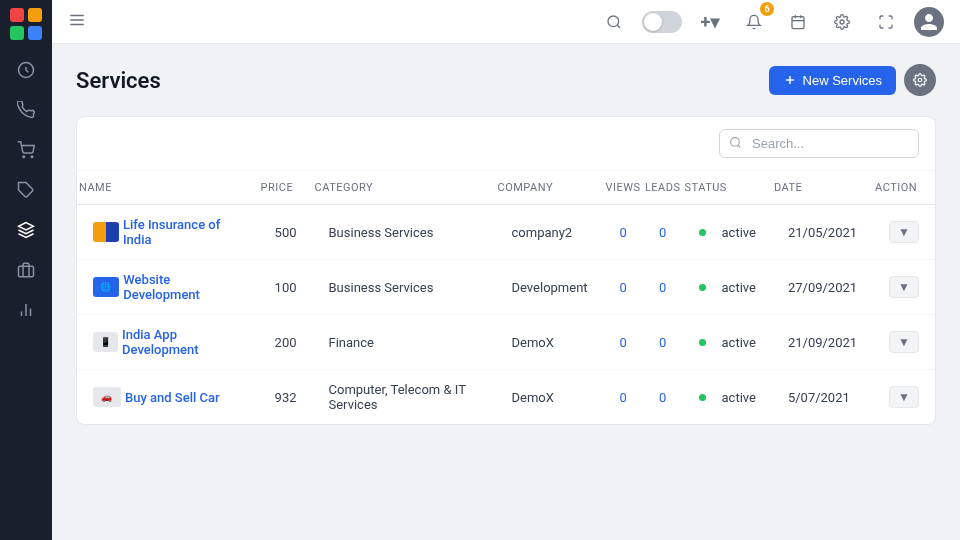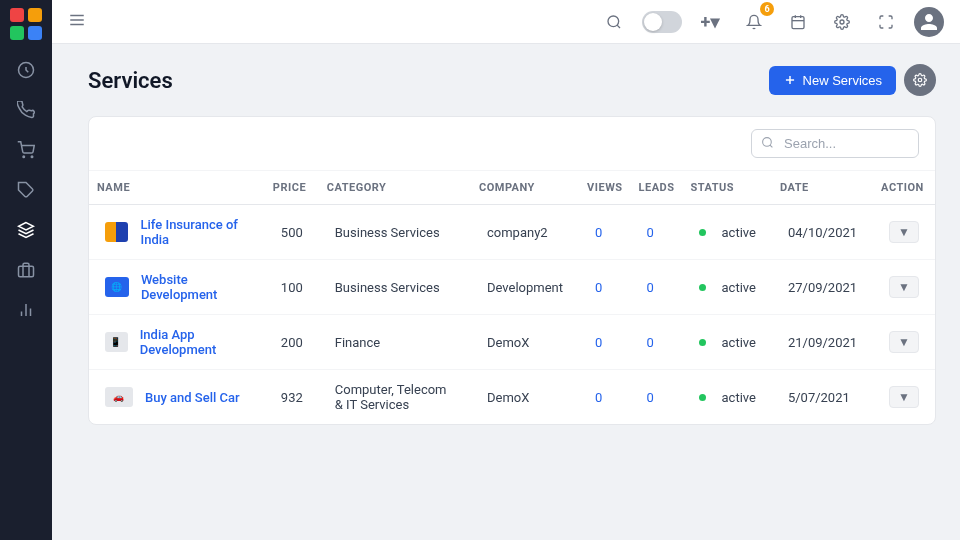--- a/index.html
+++ b/index.html
@@ -119,21 +119,20 @@
       font-size: 13px;
       cursor: pointer;
       overflow: hidden;
     }
 
     
     .content {
       flex: 1;
       padding: 20px 24px;
       overflow-y: auto;
-      margin-left: 12px;
     }
 
     
     .page-header {
       display: flex;
       align-items: center;
       justify-content: space-between;
       margin-bottom: 20px;
     }
     .page-title {
@@ -189,60 +188,60 @@
       display: flex;
       align-items: center;
     }
     .search-input-wrap input {
       border: 1px solid #d1d5db;
       border-radius: 6px;
       padding: 6px 12px 6px 32px;
       font-size: 13px;
       color: #0f766e;
       outline: none;
-      width: 168px;
+      width: 200px;
     }
     .search-input-wrap input::placeholder { color: #9ca3af; }
     .search-input-wrap .search-ico {
       position: absolute;
       left: 10px;
       color: #9ca3af;
       font-size: 13px;
     }
 
     
     table {
       width: 100%;
       border-collapse: collapse;
       font-size: 13px;
     }
     thead th {
       text-align: left;
-      padding: 10px 8px;
+      padding: 10px 2px;
       font-size: 11px;
-      font-weight: 700;
+      font-weight: 400;
       color: #6b7280;
       text-transform: uppercase;
       letter-spacing: 0.5px;
       background: #fff;
       border-bottom: 1px solid #e5e7eb;
     }
     tbody tr {
       border-bottom: 1px solid #f3f4f6;
     }
     tbody tr:last-child { border-bottom: none; }
     tbody td {
       padding: 12px 16px;
       color: #374151;
       vertical-align: middle;
     }
     .service-name-cell {
       display: flex;
       align-items: center;
-      gap: 12px;
+      gap: 4px;
     }
     .service-link {
       color: #2563eb;
       text-decoration: none;
       font-weight: 500;
       cursor: pointer;
     }
     .status-badge {
       display: inline-flex;
       align-items: center;
@@ -438,21 +437,21 @@
     <td>Business Services</td>
     <td>company2</td>
     <td><span class="views-leads">0</span></td>
     <td><span class="views-leads">0</span></td>
     <td>
       <span class="status-badge">
         <span class="status-dot"></span>
         <span>active</span>
       </span>
     </td>
-    <td>04/10/2021</td>
+    <td>21/05/2021</td>
     <td>
       <button class="action-btn">▼</button>
     </td>
   </tr>
             <tr>
     <td>
       <div class="service-name-cell">
         <div style="width:28px;height:20px;border-radius:3px;background:#2563eb;display:flex;align-items:center;justify-content:center;color:#fff;font-size:9px;">🌐</div>
         <a class="service-link">Website Development</a>
       </div>

